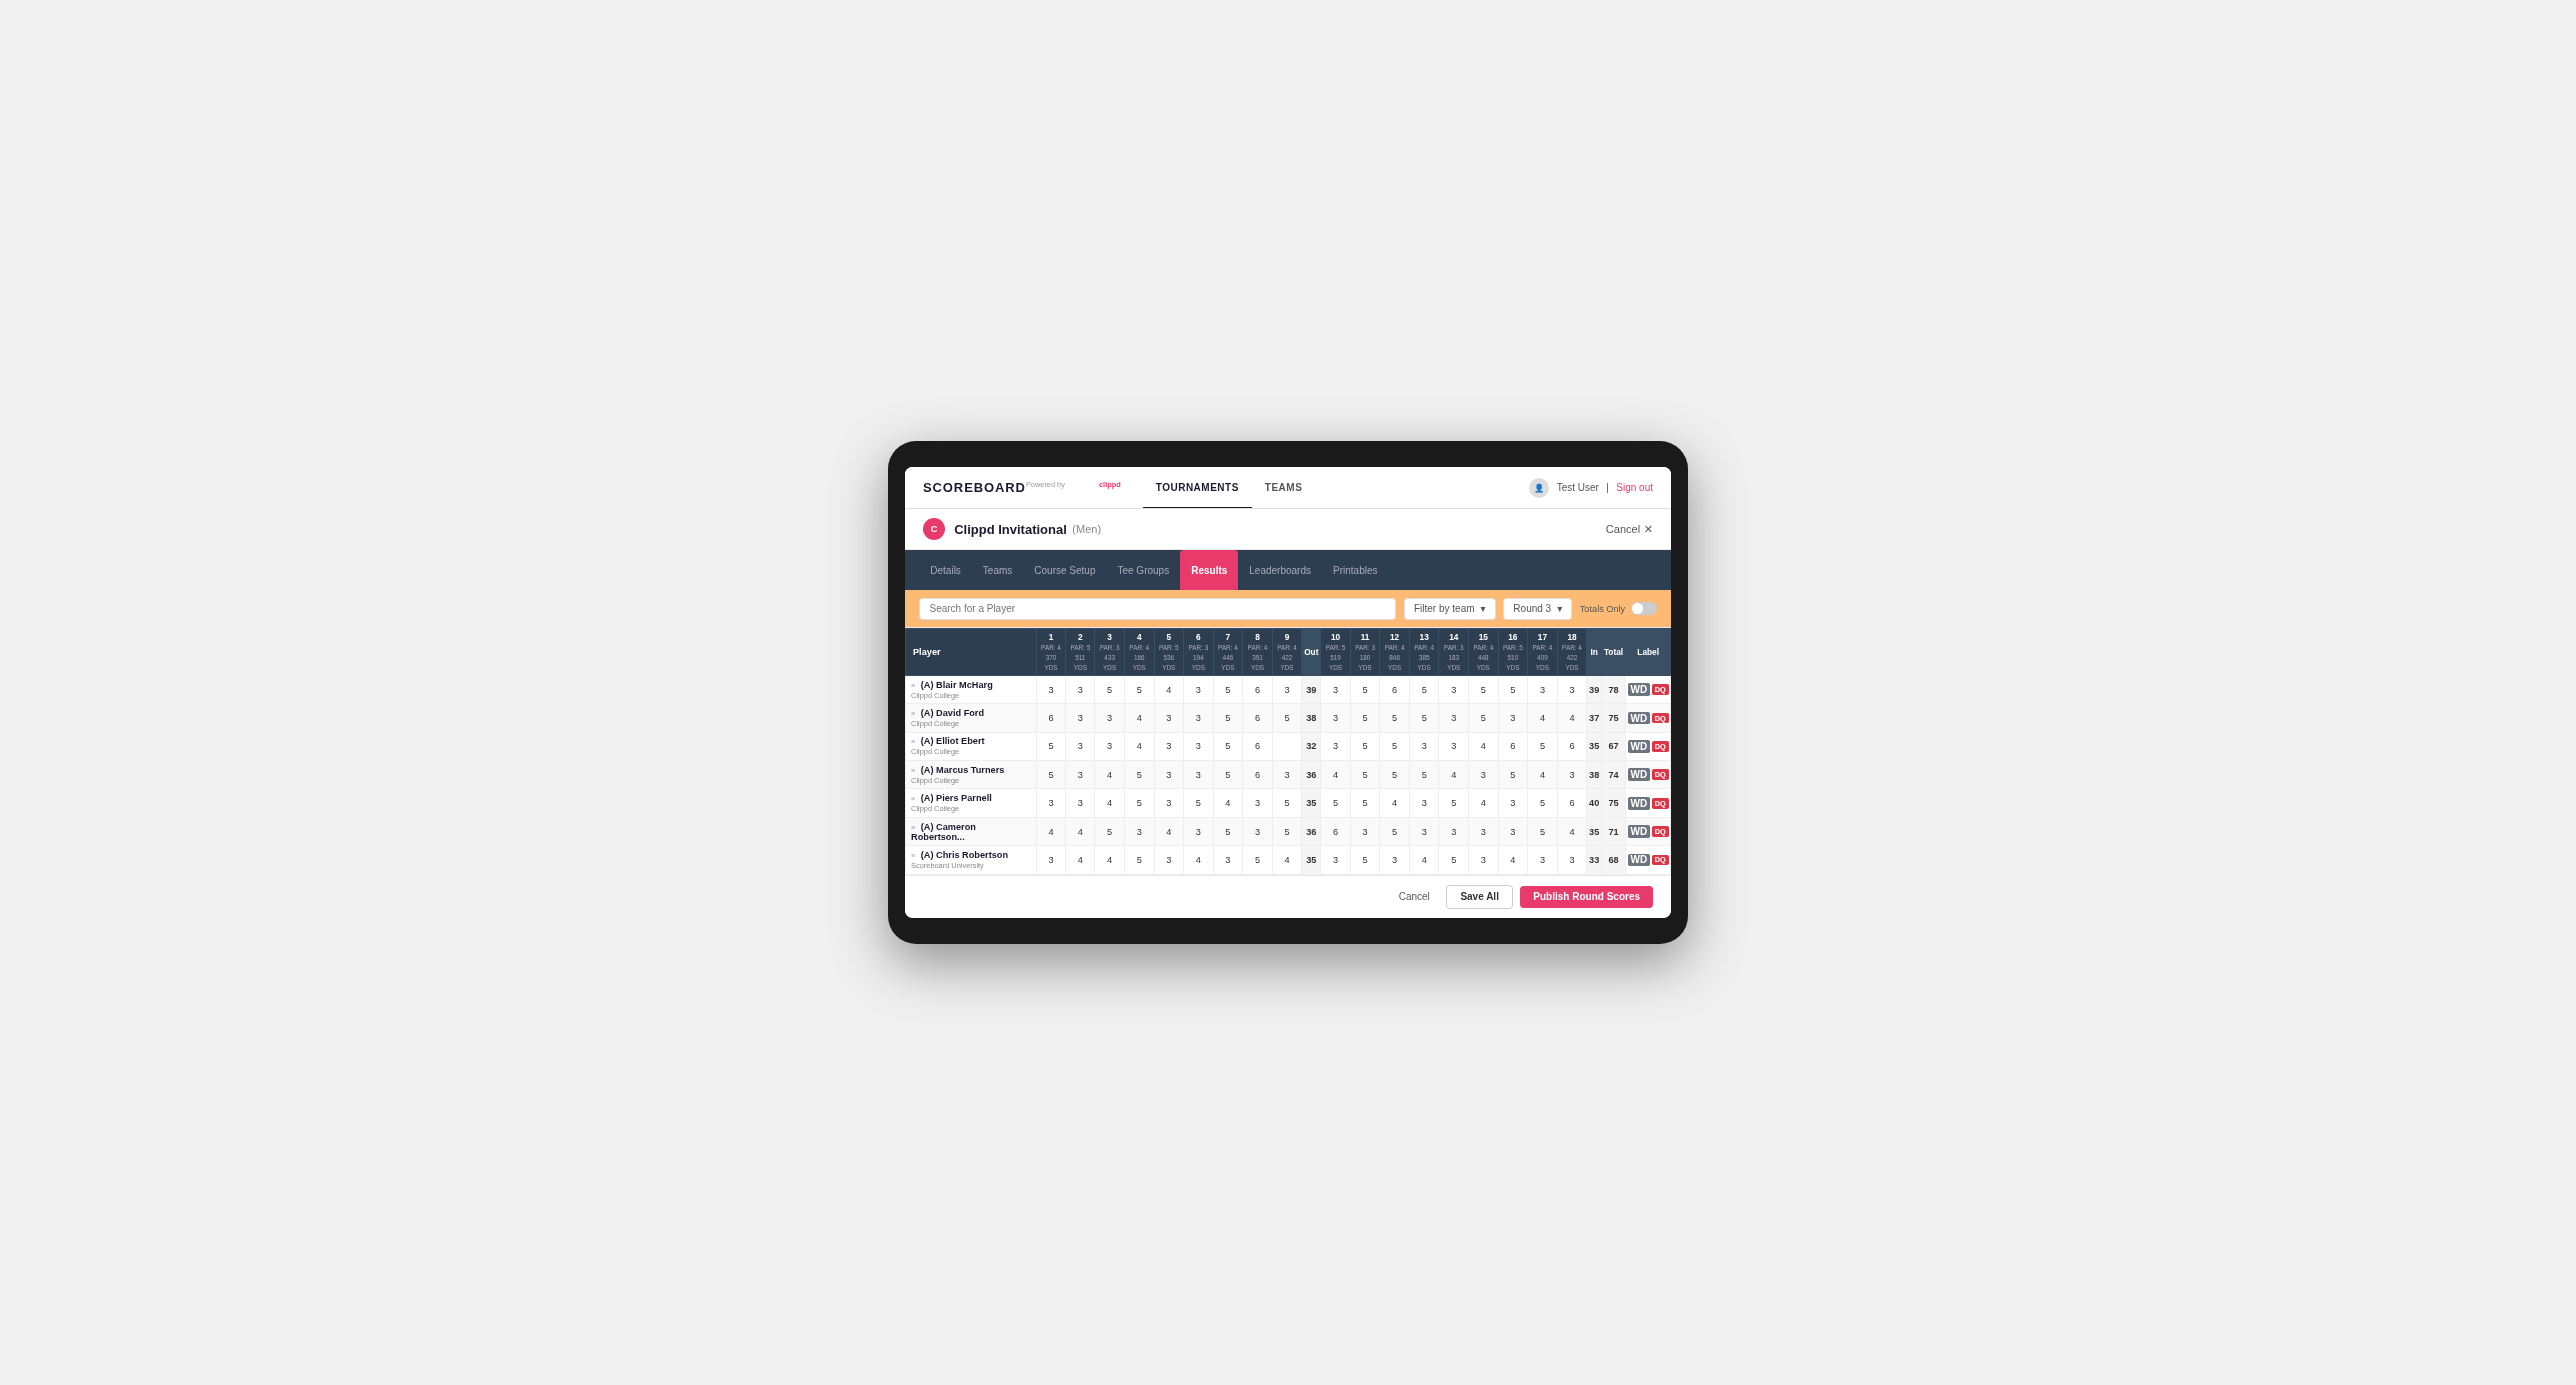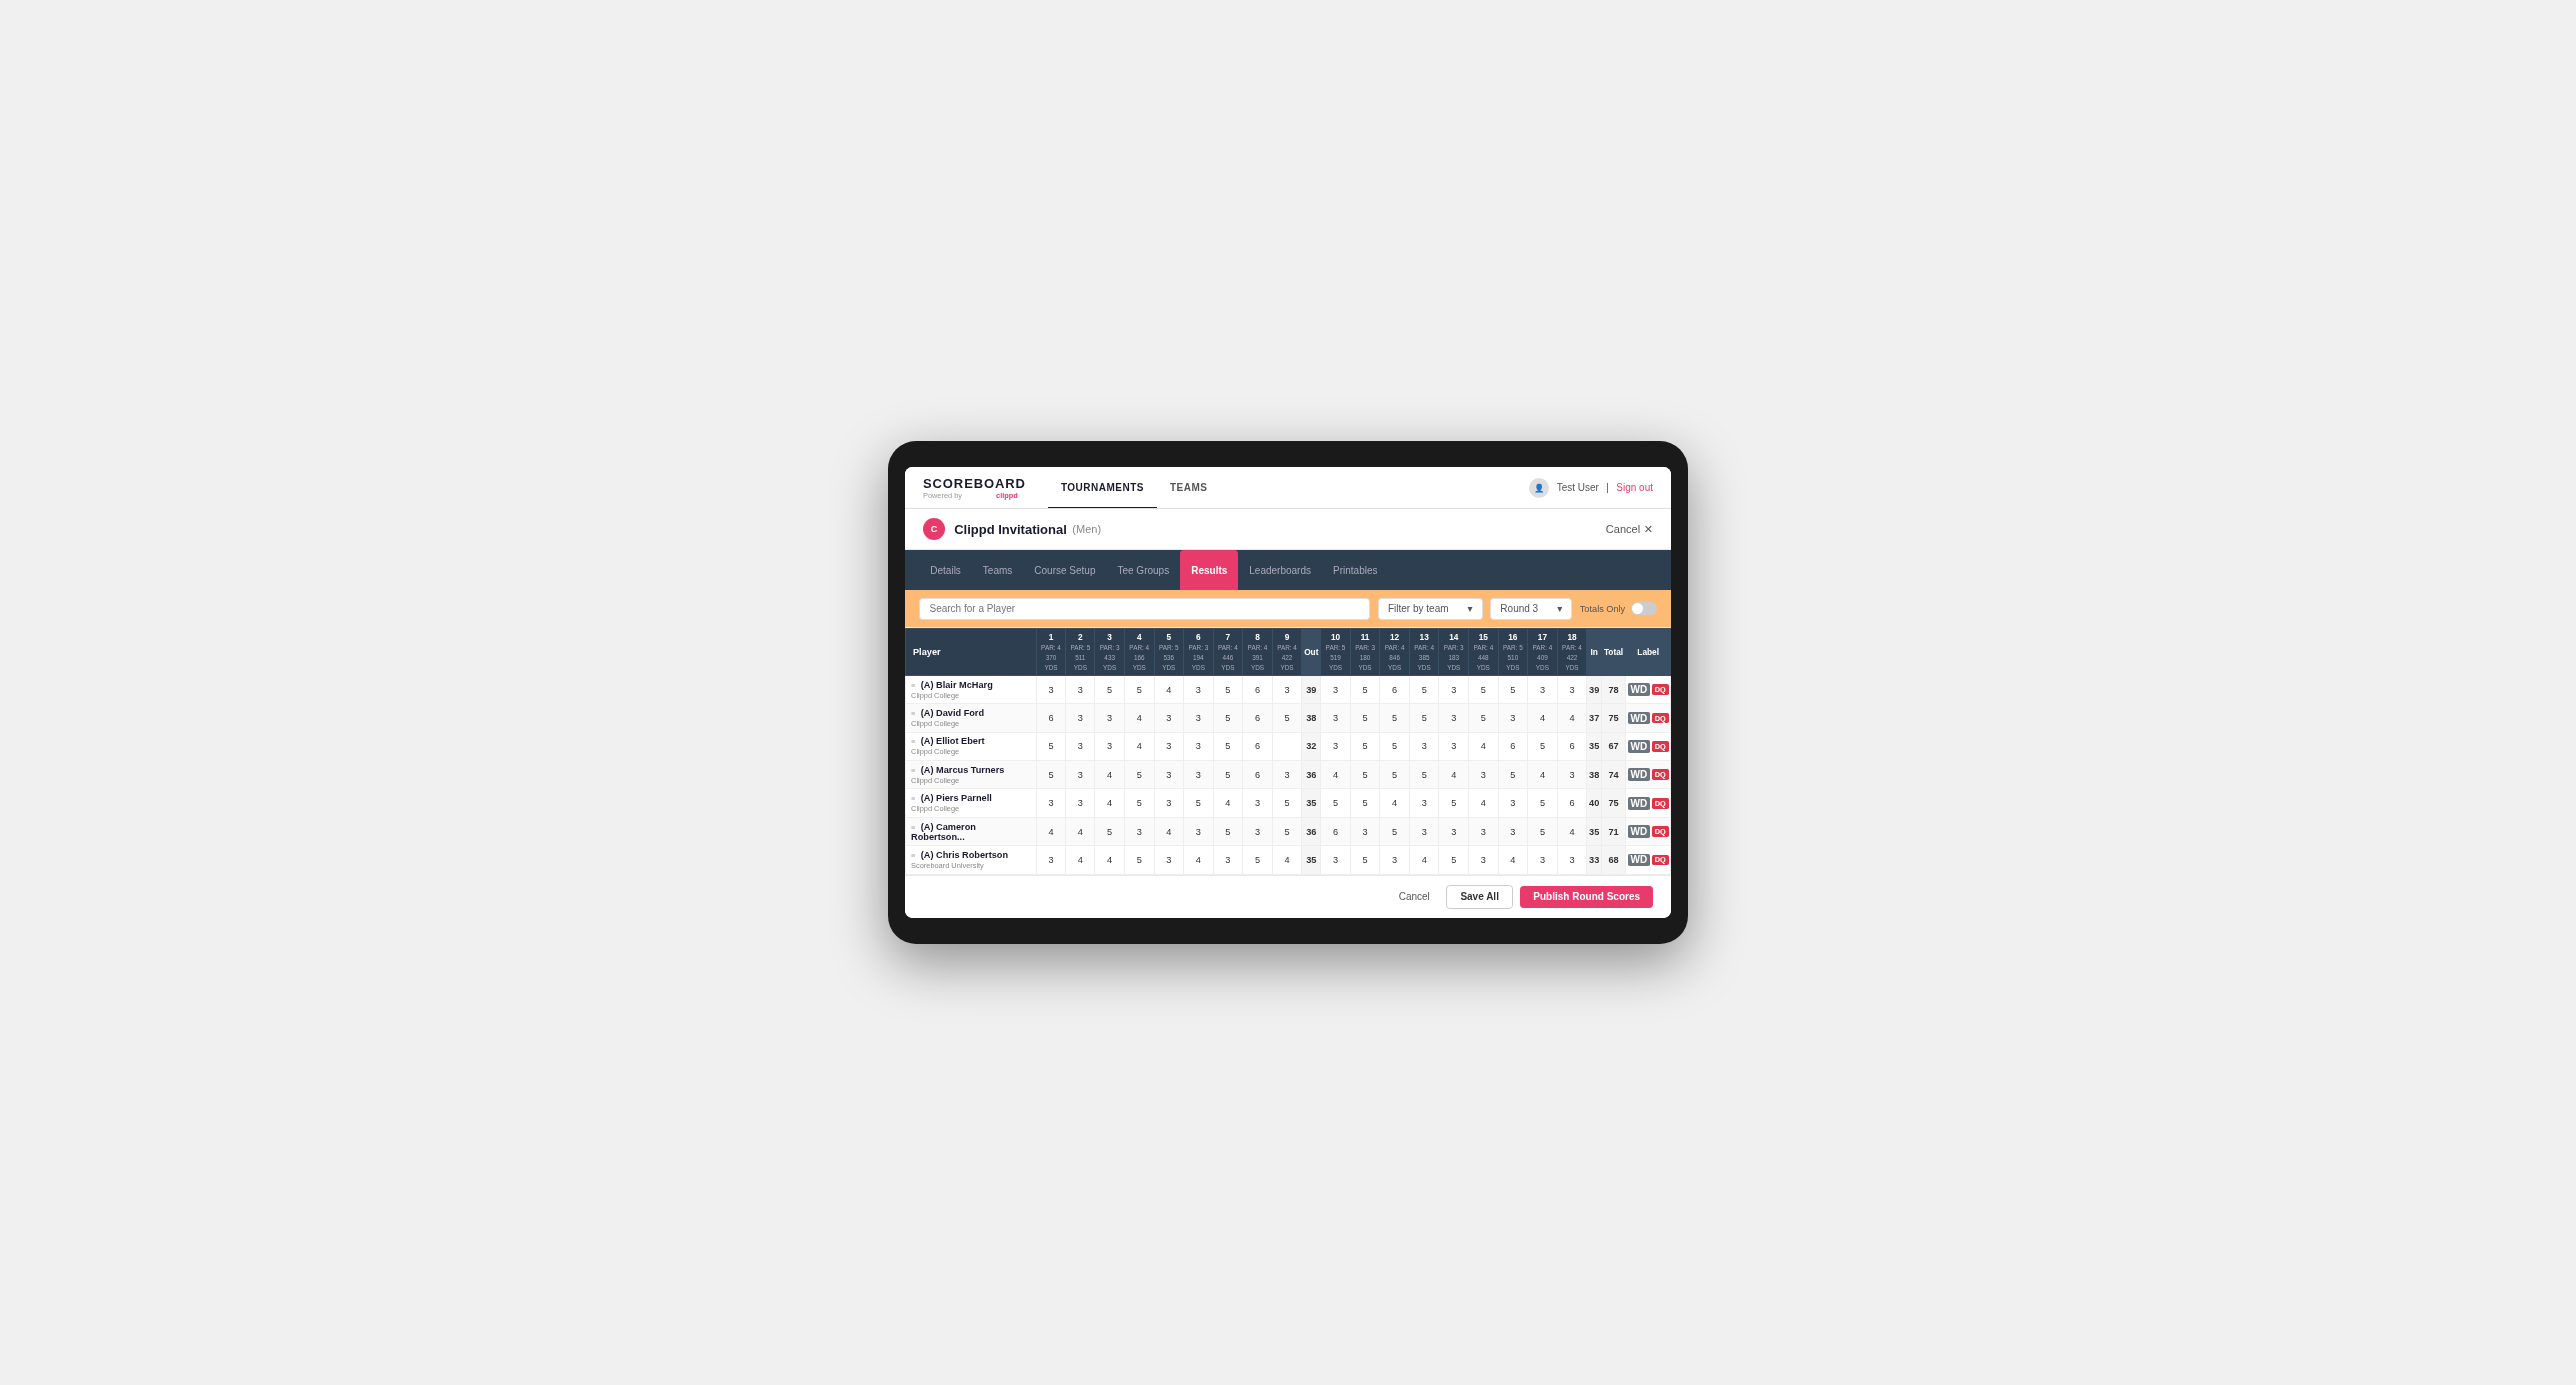--- a/index.html
+++ b/index.html
@@ -33,21 +33,20 @@
       background: #fff;
       border-bottom: 0.9px solid #e0e0e0;
       display: flex;
       align-items: center;
       padding: 0 18.4px;
       height: 42px;
     }
 
     .logo-area {
       display: flex;
-      flex-direction: column;
       margin-right: 22px;
     }
 
     .logo-title {
       font-size: 13px;
       font-weight: 800;
       letter-spacing: 0.9px;
       color: #1a1a2e;
     }
 
@@ -197,21 +196,21 @@
     .filter-select {
       border: 0.9px solid #ddd;
       border-radius: 3.7px;
       padding: 4.6px 9.2px;
       font-size: 10px;
       color: #555;
       background: #fff;
       cursor: pointer;
       display: flex;
       align-items: center;
-      gap: 19px;
+      gap: 6px;
     }
 
     .toggle-label {
       font-size: 9.2px;
       color: #555;
       display: flex;
       align-items: center;
       gap: 5.5px;
     }
 

